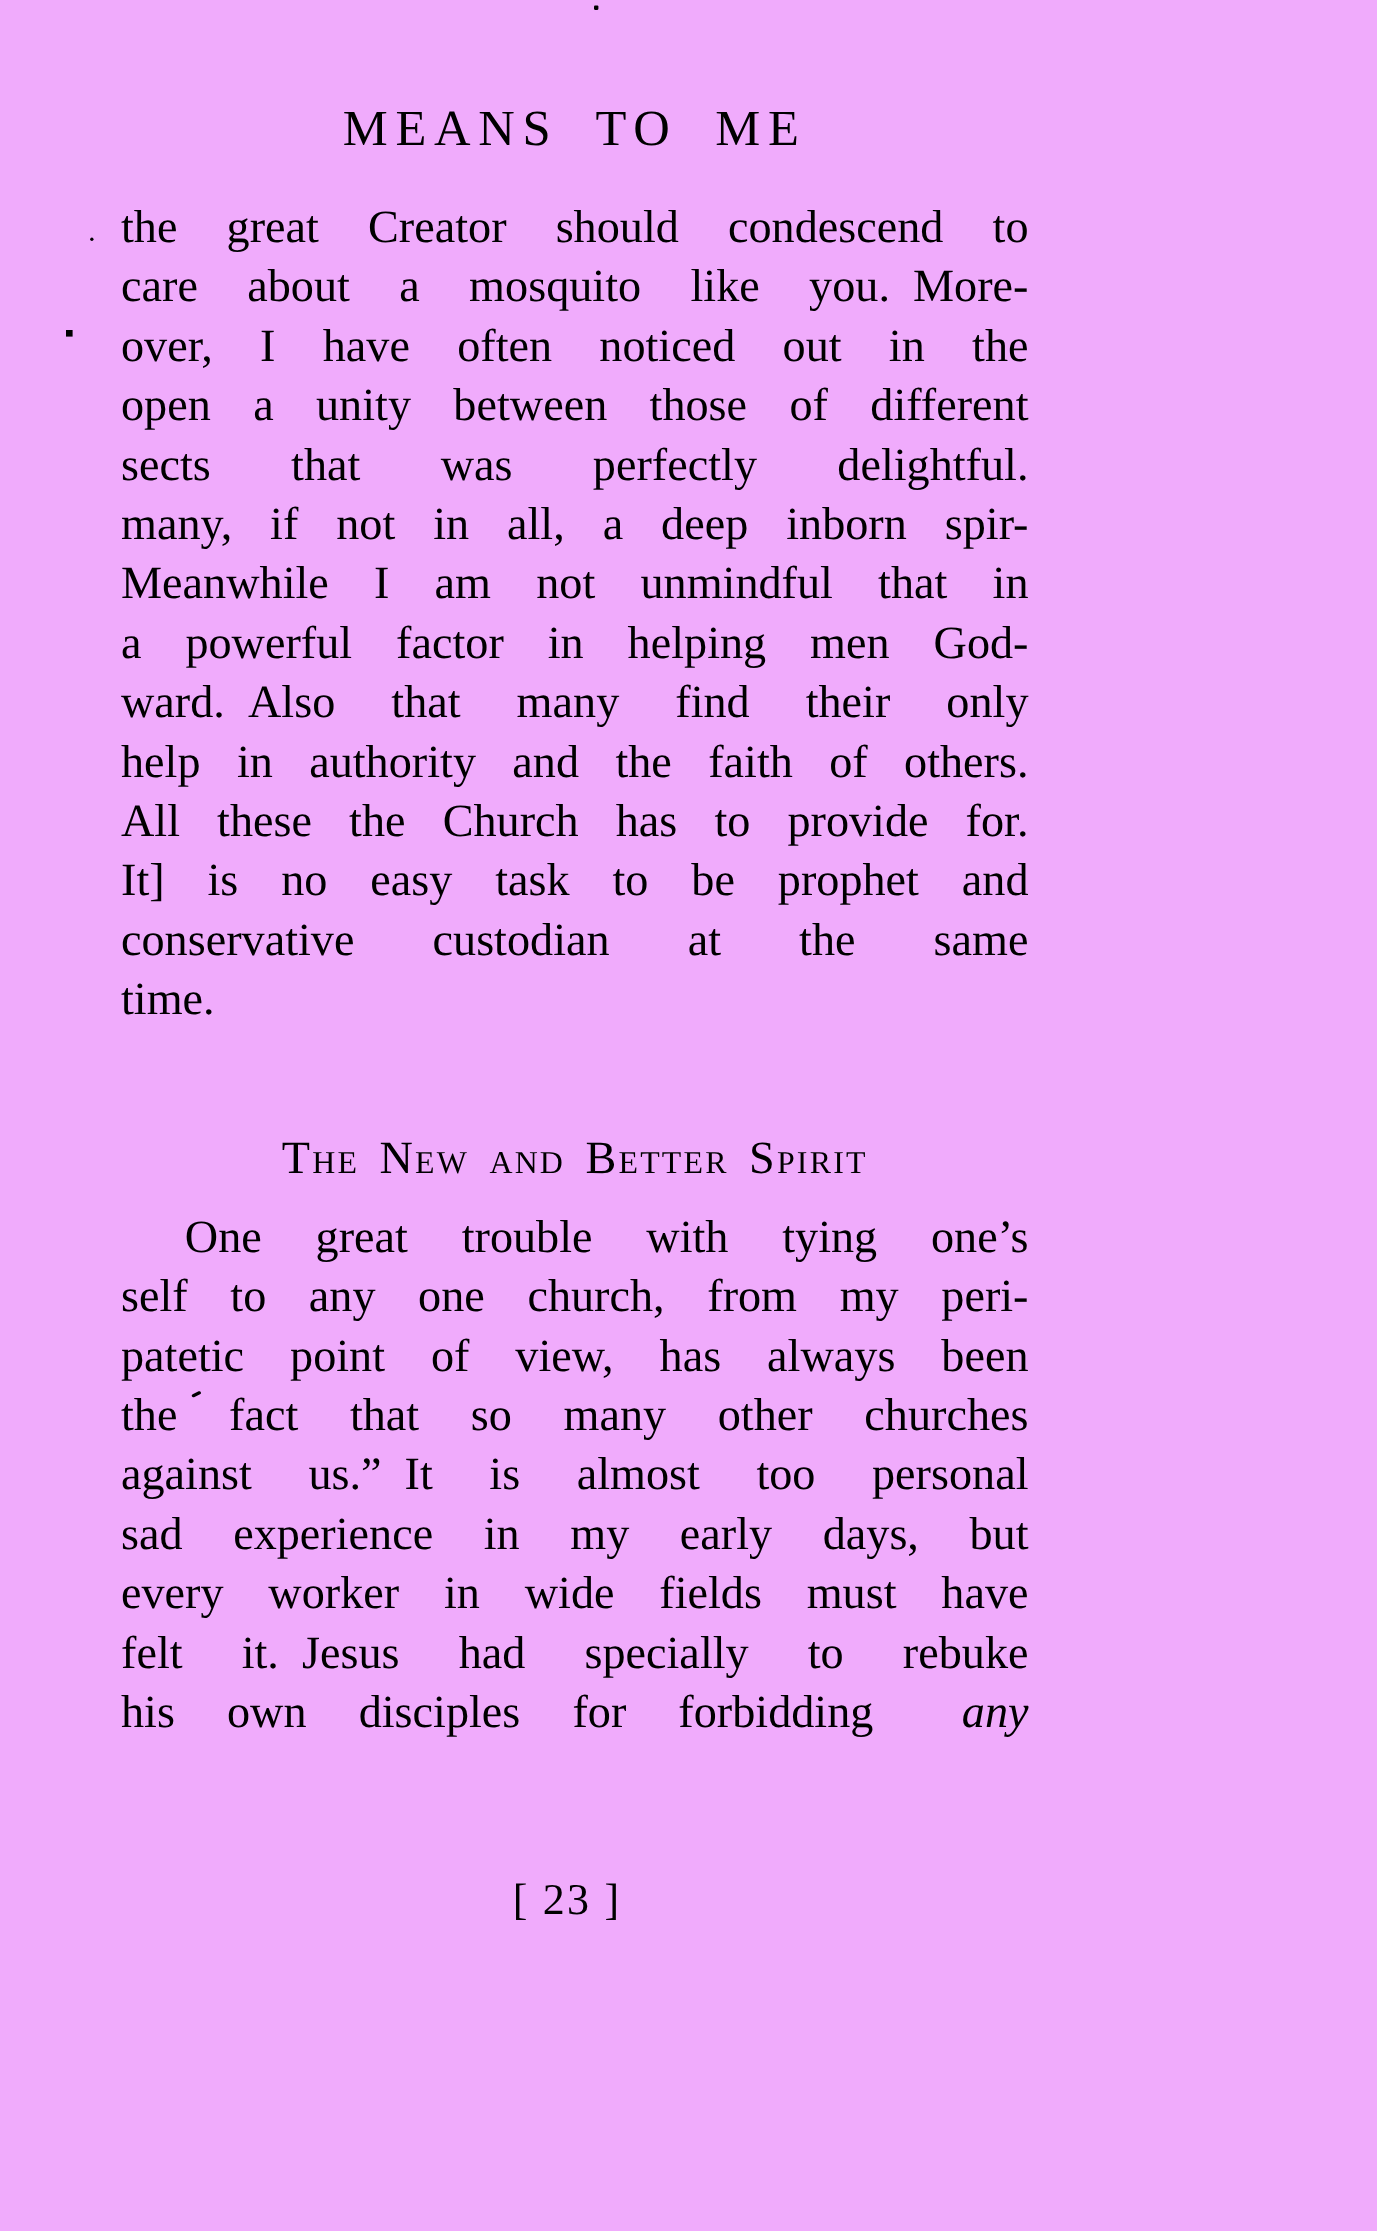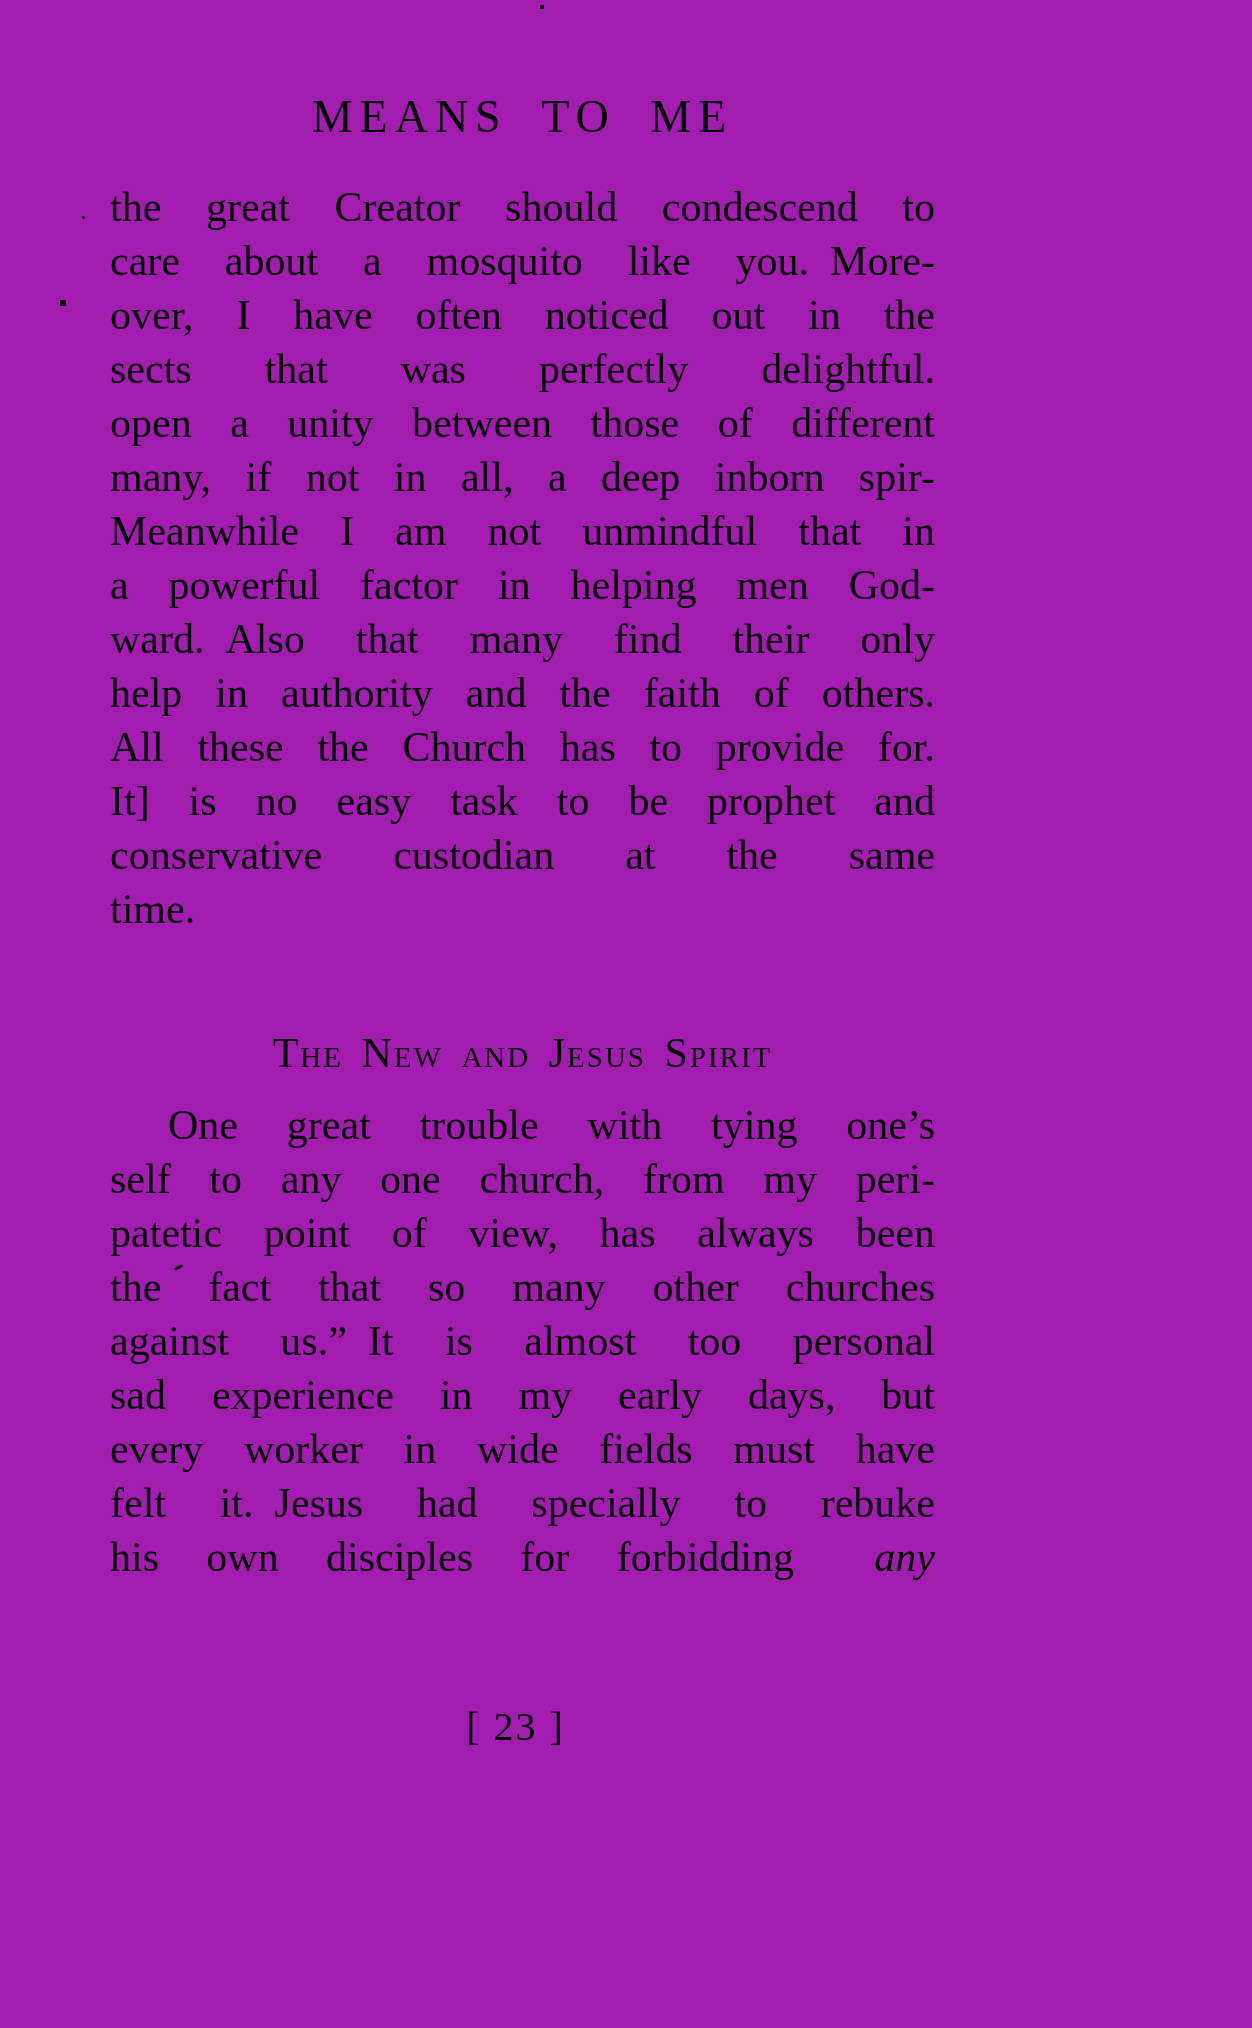--- a/index.html
+++ b/index.html
@@ -1,20 +1,20 @@
 <!DOCTYPE html>
 <html><head>
 <meta charset="utf-8">
 <style>
   html, body { margin: 0; padding: 0; background: #ffffff; }
   .sheet {
     position: relative;
     width: 1252px;
     height: 2028px;
-    background: #a21caf;
+    background: #f0abfc;
     color: #000000;
     font-family: "Liberation Serif", "DejaVu Serif", serif;
     overflow: hidden;
   }
   .running-head {
     position: absolute;
     left: 110px; top: 94px; width: 825px;
     text-align: center;
     font-size: 46px;
     line-height: 46px;
@@ -65,34 +65,34 @@
 </head>
 <body>
 
 <div class="sheet">
   <div class="running-head">MEANS TO ME</div>
 
   <div class="para para-1">
       <div class="line">the great Creator should condescend to</div>
       <div class="line">care about a mosquito like you. More-</div>
       <div class="line">over, I have often noticed out in the</div>
+      <div class="line">open a unity between those of different</div>
       <div class="line">sects that was perfectly delightful.</div>
-      <div class="line">open a unity between those of different</div>
       <div class="line">many, if not in all, a deep inborn spir-</div>
       <div class="line">Meanwhile I am not unmindful that in</div>
       <div class="line">a powerful factor in helping men God-</div>
       <div class="line">ward. Also that many find their only</div>
       <div class="line">help in authority and the faith of others.</div>
       <div class="line">All these the Church has to provide for.</div>
       <div class="line">It] is no easy task to be prophet and</div>
       <div class="line">conservative custodian at the same</div>
       <div class="line endline">time.</div>
     </div>
 
-  <div class="section-heading">The New and Jesus Spirit</div>
+  <div class="section-heading">The New and Better Spirit</div>
 
   <div class="para para-2">
       <div class="line indent">One great trouble with tying one’s</div>
       <div class="line">self to any one church, from my peri-</div>
       <div class="line">patetic point of view, has always been</div>
       <div class="line">the fact that so many other churches</div>
       <div class="line">against us.” It is almost too personal</div>
       <div class="line">sad experience in my early days, but</div>
       <div class="line">every worker in wide fields must have</div>
       <div class="line">felt it. Jesus had specially to rebuke</div>

